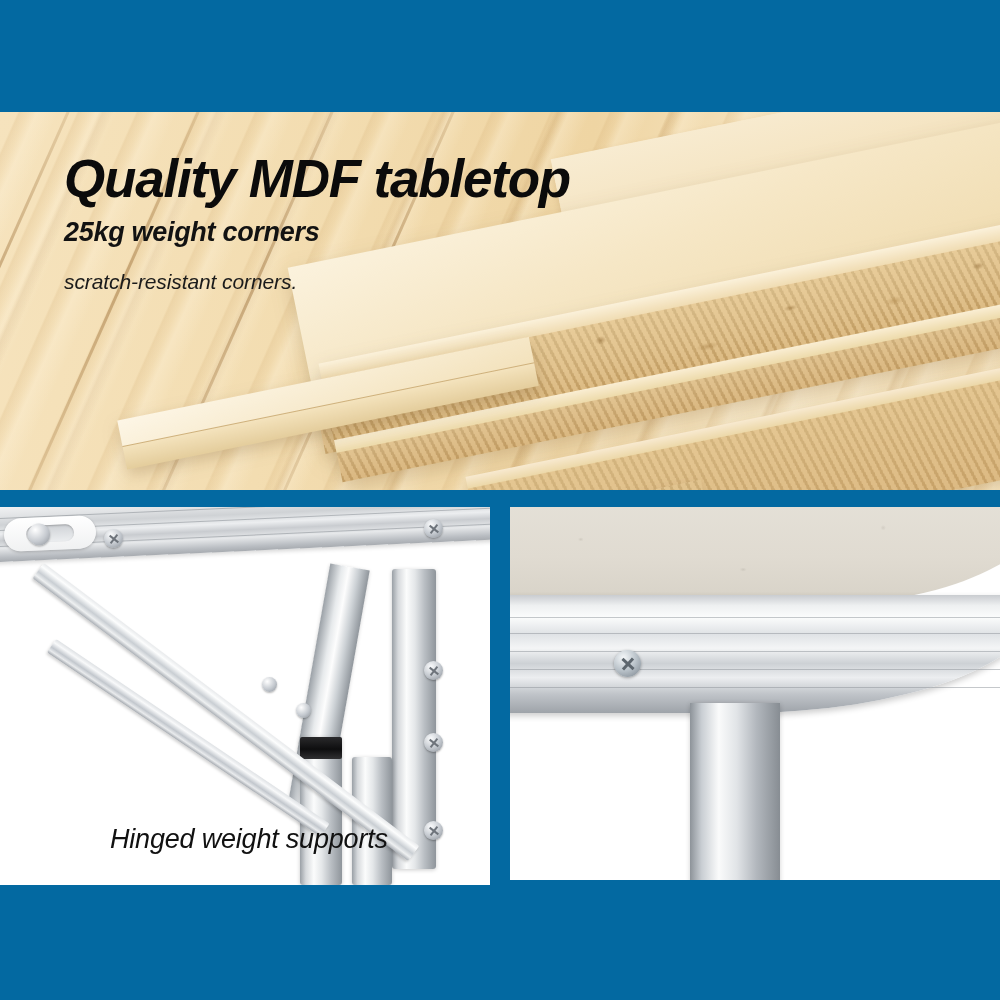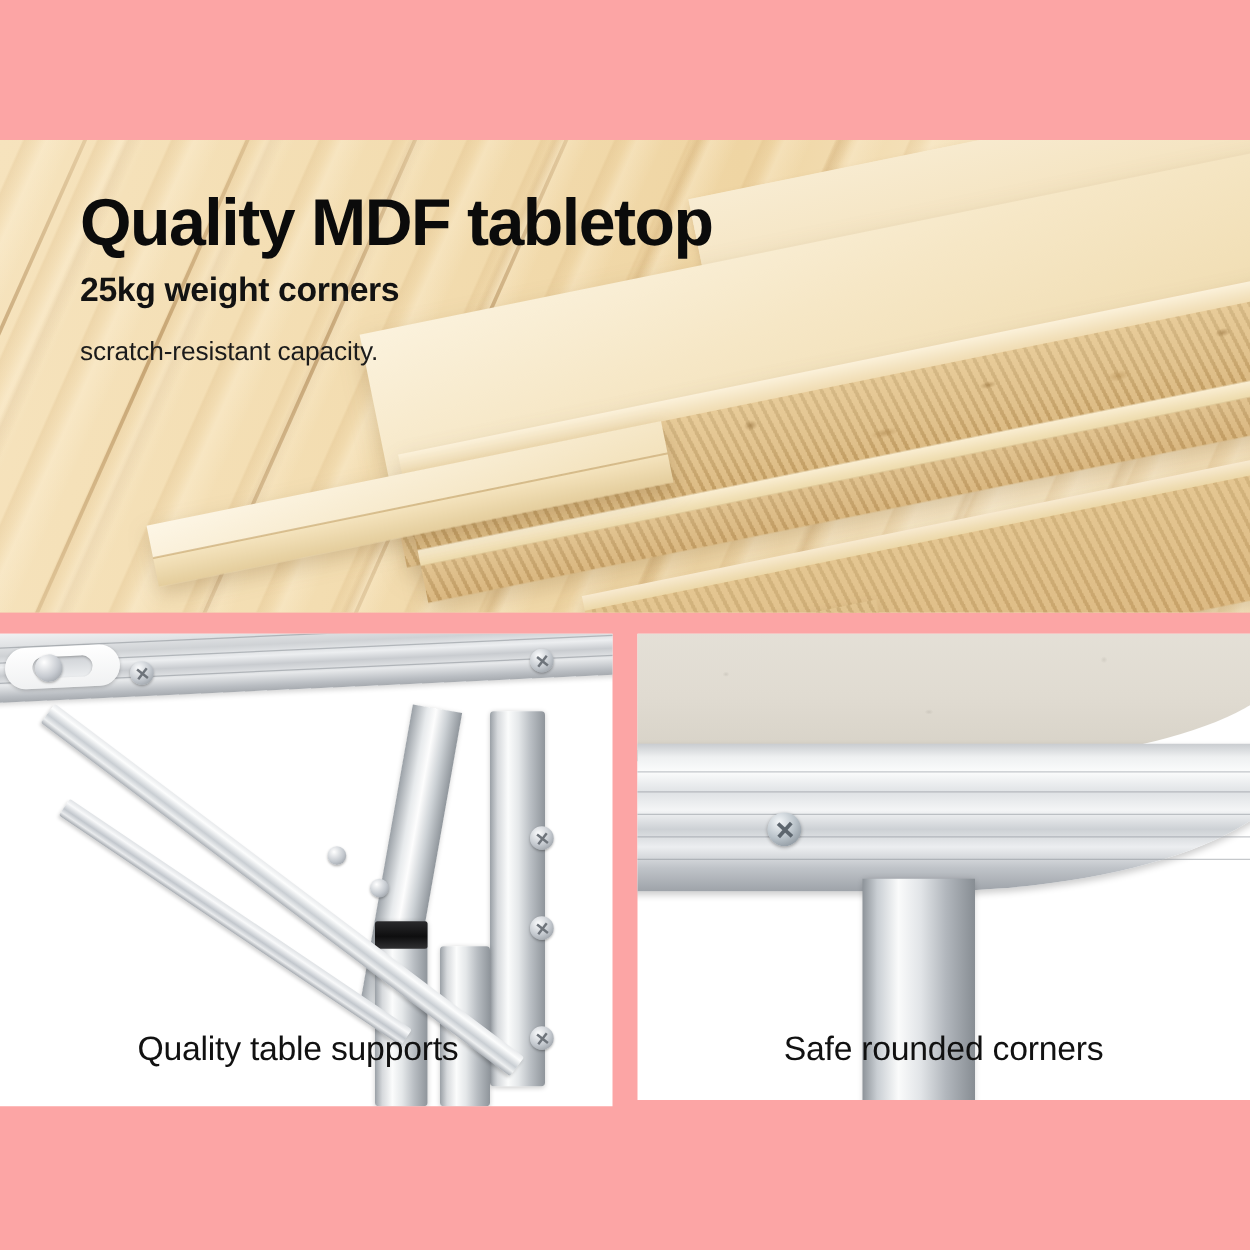--- a/index.html
+++ b/index.html
@@ -2,21 +2,21 @@
 <html><head>
 <meta charset="utf-8">
 <style>
   * { margin:0; padding:0; box-sizing:border-box; }
   html,body{
     width:1000px; height:1000px;
     background:#ffffff;
     font-family:"Liberation Sans", sans-serif;
     overflow:hidden;
   }
-  .page{ position:relative; width:1000px; height:1000px; background:#fca5a5; }
+  .page{ position:relative; width:1000px; height:1000px; background:#0369a1;font-style:italic; }
 
   
   .panel-top{
     position:absolute; left:0; top:112px; width:1000px; height:378px;
     overflow:hidden; background:#f4dfb6;
   }
   
   .wood-base{
     position:absolute; inset:0;
     background:
@@ -350,21 +350,21 @@
       <div class="side"></div>
     </div>
 
     <div class="slab-c"></div>
     <div class="chip-block"></div>
 
     <div class="hero-copy">
       <div class="hero-title">Quality MDF tabletop</div>
       <div class="hero-sub">25kg weight corners</div>
       <div class="hero-body">
-        <div>scratch-resistant capacity.</div>
+        <div>scratch-resistant corners.</div>
       </div>
     </div>
   </div>
 
   <div class="panel-bl">
 
     <div class="rail">
       <div class="groove" style="top:12px;"></div>
       <div class="groove" style="top:24px;"></div>
       <div class="groove" style="top:40px;"></div>
@@ -389,33 +389,32 @@
     <div class="screw" style="left:424px; top:154px;"></div>
     <div class="screw" style="left:424px; top:226px;"></div>
     <div class="screw" style="left:424px; top:314px;"></div>
 
     <div class="strut"></div>
     <div class="strut2"></div>
     <div class="pivot" style="left:262px; top:170px;"></div>
     <div class="pivot" style="left:296px; top:196px;"></div>
   </div>
 
-  <div class="caption cap-left">Quality table supports</div>
+  <div class="caption cap-left">Hinged weight supports</div>
 
   <div class="panel-br">
 
     <div class="top-surface"></div>
 
     <div class="edge-band">
       <div class="band-line" style="top:22px;"></div>
       <div class="band-line" style="top:38px;"></div>
       <div class="band-line" style="top:56px;"></div>
       <div class="band-line" style="top:74px;"></div>
       <div class="band-line" style="top:92px;"></div>
     </div>
 
     <div class="band-screw"></div>
     <div class="br-leg"></div>
   </div>
 
-  <div class="caption cap-right">Safe rounded corners</div>
 
 </div>
 
 </body></html>

